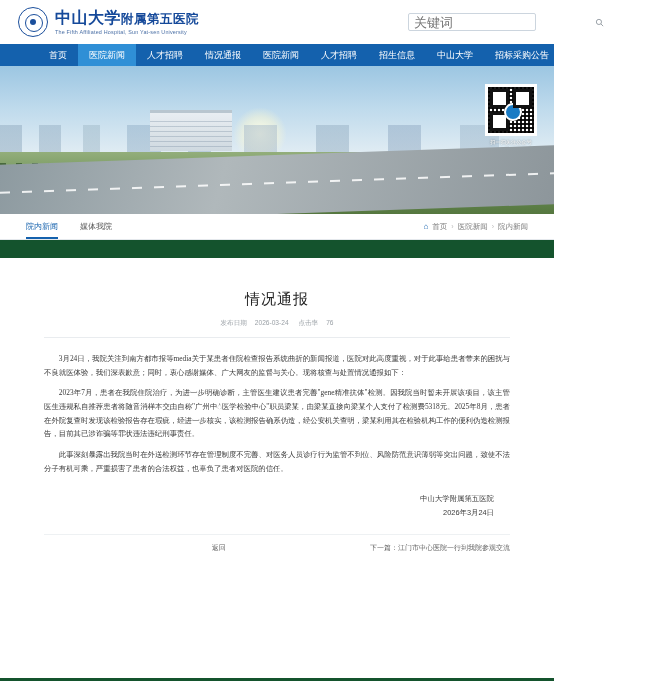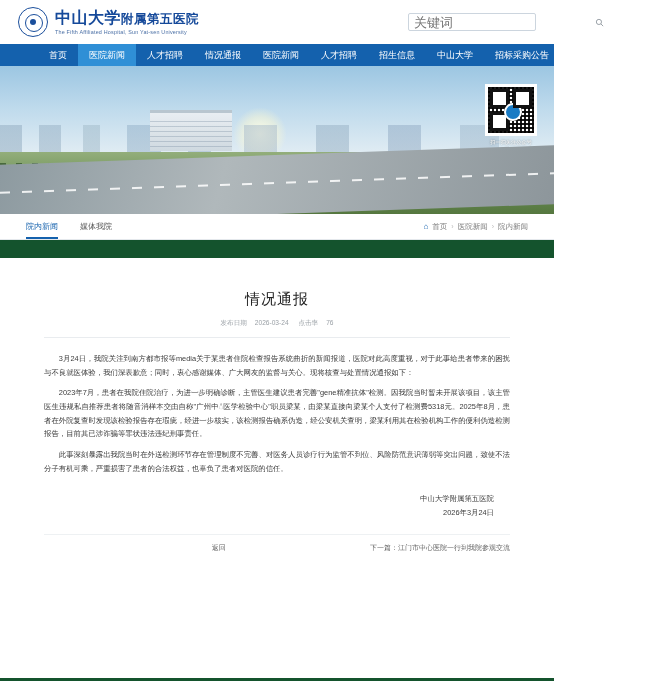--- a/index.html
+++ b/index.html
@@ -327,20 +327,21 @@
     margin-bottom: 14px;
   }
   .article-meta span { margin: 0 4px; }
   .article-body p {
     font-size: 7.4px;
     line-height: 1.85;
     color: #3a3a3a;
     margin: 4px 0 7px;
     text-align: justify;
     text-indent: 2em;
+    font-family: Liberation Serif, serif;
   }
   .sign {
     margin-top: 16px;
     text-align: right;
     font-size: 7.4px;
     color: #3a3a3a;
     line-height: 1.9;
     padding-right: 16px;
   }
 

